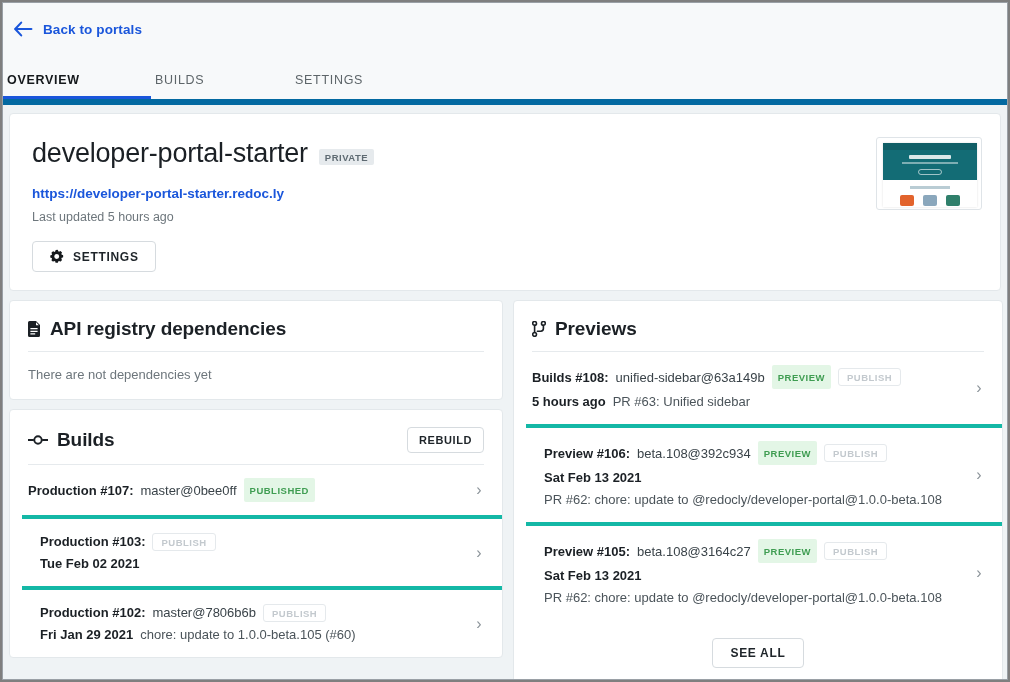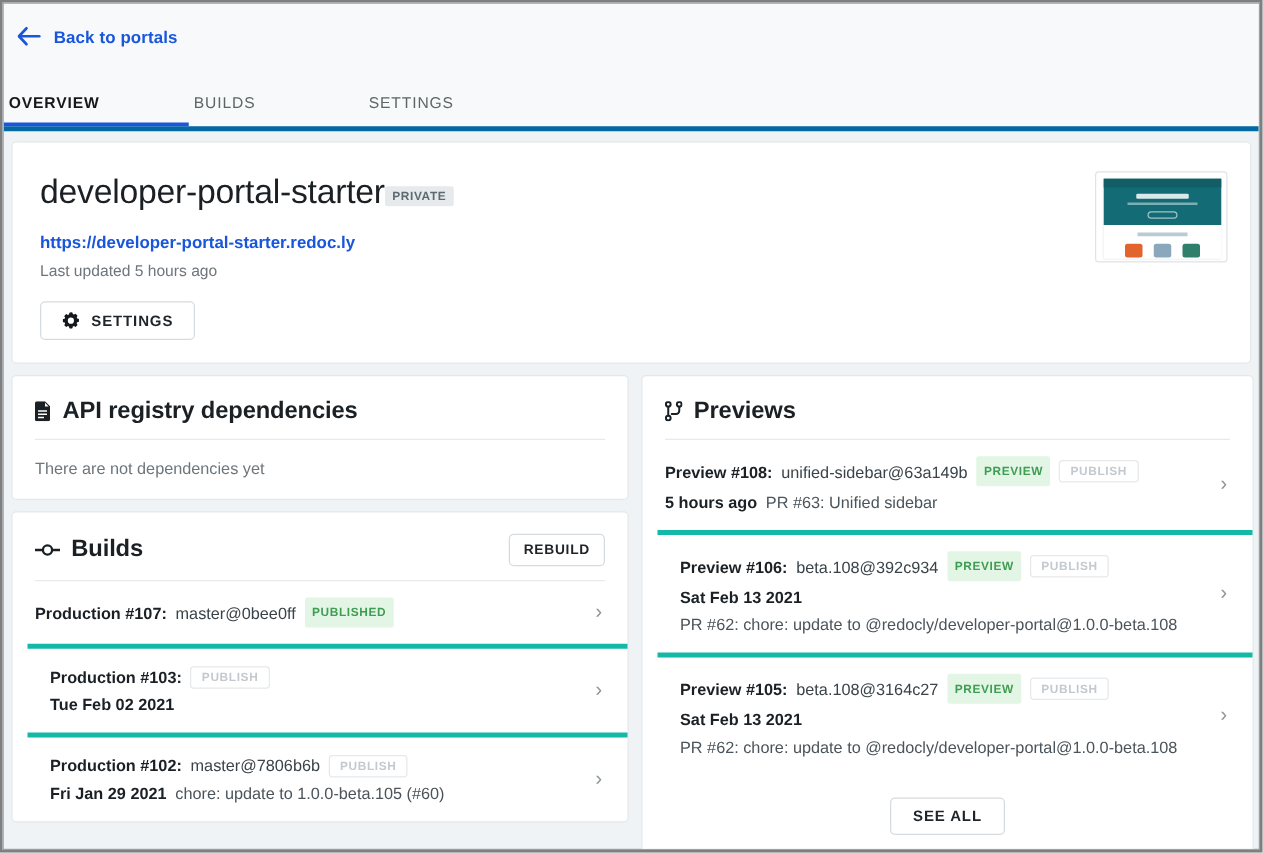--- a/index.html
+++ b/index.html
@@ -23,21 +23,21 @@
     width: 1006px; height: 678px;
     background: #eff3f5;
     border: 1px solid #9aa0a6;
     overflow: hidden;
   }
 
   
   .topbar {
     height: 102px;
     background: #f7f9fa;
-    border-bottom: 4px solid #0369a1;
+    border-bottom: 6px solid #0369a1;
     position: relative;
   }
 
   .back-link {
     position: absolute;
     left: 10px; top: 18px;
     display: flex;
     align-items: center;
     gap: 10px;
     cursor: pointer;
@@ -93,20 +93,21 @@
   
   .hero {
     height: 178px;
     padding: 24px 22px 0 22px;
     position: relative;
     margin-bottom: 9px;
   }
   .hero-title-row {
     display: flex;
     align-items: center;
+    gap: 11px;
   }
   .hero-title {
     font-size: 27px;
     font-weight: normal;
     color: #1b2025;
     letter-spacing: -.2px;
   }
   .badge-private {
     background: #e6eaed;
     color: #5e6a72;
@@ -524,21 +525,21 @@
                 </svg>
               </span>
               <span>Previews</span>
             </div>
           </div>
           <div class="panel-rule"></div>
 
           <div class="row">
             <div class="row-main">
               <div class="row-line">
-                <span class="row-name">Preview #108:</span>
+                <span class="row-name">Builds #108:</span>
                 <span class="row-ref">unified-sidebar@63a149b</span>
                 <span class="badge-status badge-preview">PREVIEW</span>
                 <button class="badge-publish-btn">PUBLISH</button>
               </div>
               <div class="row-line">
                 <span class="row-date">5 hours ago</span>
                 <span class="row-msg wide">PR #63: Unified sidebar</span>
               </div>
             </div>
             <span class="chev">›</span>

